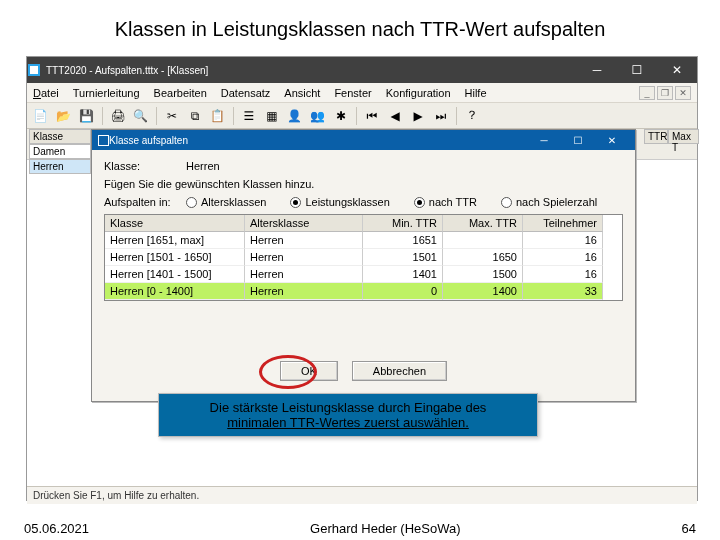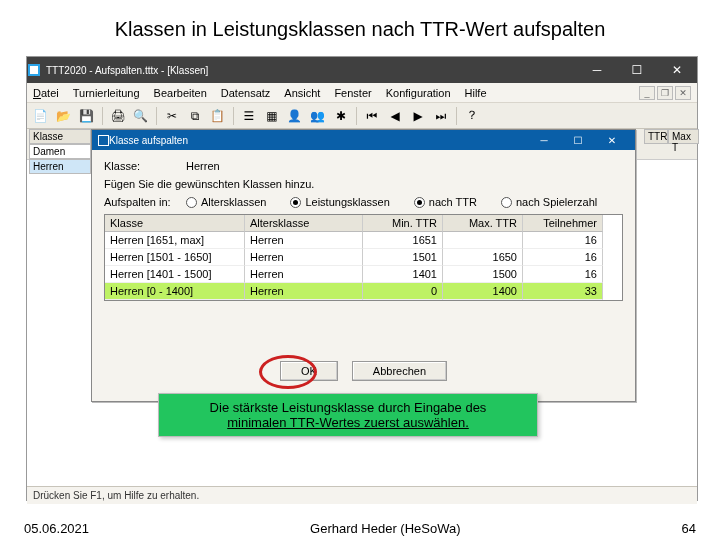--- a/index.html
+++ b/index.html
@@ -42,21 +42,21 @@
   .radio.sel .dot::after{content:"";position:absolute;top:2px;left:2px;width:5px;height:5px;background:#000;border-radius:50%;}
   .table { border:1px solid #888; background:#fff; }
   .trow{display:flex;}
   .th,.td{border-right:1px solid #ccc;border-bottom:1px solid #eee;padding:2px 5px;font-size:11px;height:17px;overflow:hidden;white-space:nowrap;}
   .th{background:#e7e4da;border-bottom:1px solid #bbb;font-weight:400;}
   .c1{width:140px;} .c2{width:118px;} .c3{width:80px;text-align:right;} .c4{width:80px;text-align:right;} .c5{width:80px;text-align:right;}
   .trow.sel .td{background:#bef264;}
   .btnrow { display:flex; gap:14px; justify-content:center; margin-top:54px; position:relative;}
   .btn { background:#efede6; border:1px solid #999; padding:3px 20px; font-size:11px; box-shadow: inset -1px -1px 0 #ccc, inset 1px 1px 0 #fff;}
   .ok-circle { position:absolute; width:58px; height:34px; border:3px solid #cc2020; border-radius:50%; left:155px; top:-6px; pointer-events:none;}
-  .caption-box { position:absolute; left:158px; top:393px; width:380px; background:#22c55e; border:1px solid #bbb; box-shadow:2px 2px 4px rgba(0,0,0,.2); padding:6px 10px; text-align:center; font-size:13px;}
+  .caption-box { position:absolute; left:158px; top:393px; width:380px; background:#0369a1; border:1px solid #bbb; box-shadow:2px 2px 4px rgba(0,0,0,.2); padding:6px 10px; text-align:center; font-size:13px;}
   .footer { position:absolute; left:0; right:0; bottom:4px; display:flex; justify-content:space-between; padding:0 24px; font-size:13px;}
   svg{display:block;}
 </style>
 </head>
 <body>
 
 <div class="slide">
   <div class="slide-title">Klassen in Leistungsklassen nach TTR-Wert aufspalten</div>
 
   <div class="app-shell">

